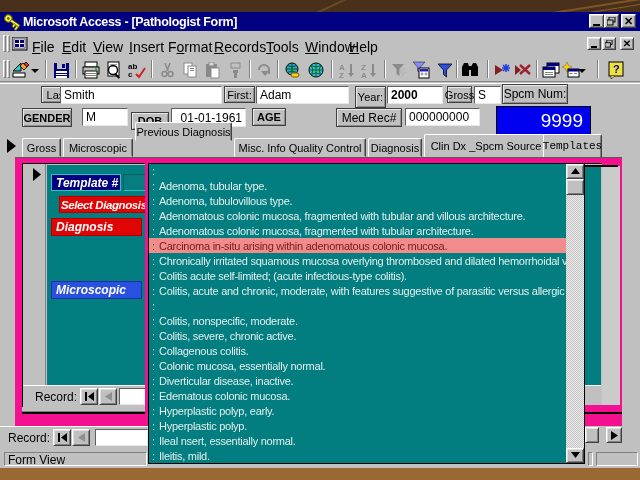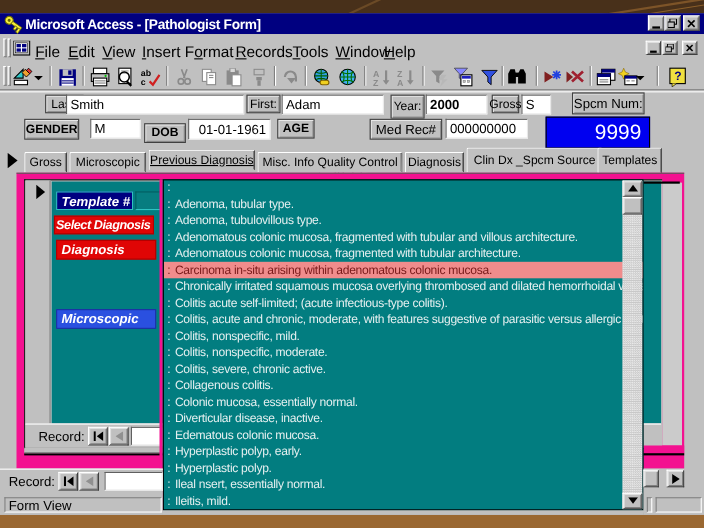--- a/index.html
+++ b/index.html
@@ -89,58 +89,58 @@
 
 <div class="abs" style="left:0;top:83px;width:640px;height:54px;background:#c0c0c0;border-top:1px solid #fff;"></div>
 <div class="abs lbl" style="left:25px;top:86px;width:35px;height:17px;margin-left:16px;">Last:</div>
 <div class="abs inp" style="left:60px;top:86px;width:162px;height:18px;">Smith</div>
 <div class="abs lbl" style="left:224px;top:86px;width:31px;height:17px;">First:</div>
 <div class="abs inp" style="left:256px;top:86px;width:93px;height:18px;">Adam</div>
 <div class="abs lbl" style="left:355px;top:86px;width:31px;height:22px;">Year:</div>
 <div class="abs inp" style="left:387px;top:86px;width:56px;height:18px;font-weight:bold;">2000</div>
 <div class="abs lbl" style="left:447px;top:86px;width:25px;height:17px;">Gross</div>
 <div class="abs inp" style="left:474px;top:86px;width:27px;height:18px;">S</div>
-<div class="abs lbl" style="left:520px;top:84px;width:66px;height:20px;font-size:12px;">Spcm Num:</div>
+<div class="abs lbl" style="left:502px;top:84px;width:66px;height:20px;font-size:12px;">Spcm Num:</div>
 
 <div class="abs lbl" style="left:22px;top:108px;width:50px;height:19px;font-weight:bold;">GENDER</div>
 <div class="abs inp" style="left:82px;top:108px;width:46px;height:18px;">M</div>
 <div class="abs lbl" style="left:131px;top:112px;width:38px;height:18px;font-weight:bold;">DOB</div>
 <div class="abs inp" style="left:171px;top:108px;width:75px;height:19px;justify-content:flex-end;">01-01-1961</div>
 <div class="abs lbl" style="left:252px;top:108px;width:34px;height:18px;font-weight:bold;">AGE</div>
 <div class="abs inp" style="left:290px;top:106px;width:44px;height:36px;justify-content:flex-end;margin-top:34px;">39.72</div>
 <div class="abs lbl" style="left:336px;top:108px;width:66px;height:19px;font-size:12px;">Med Rec#</div>
 <div class="abs inp" style="left:405px;top:108px;width:75px;height:18px;">000000000</div>
 <div class="abs" style="left:496px;top:106px;width:95px;height:29px;background:#0000f0;border:1px solid #000;color:#fff;font-size:19px;display:flex;align-items:center;justify-content:flex-end;padding-right:7px;">9999</div>
 
 <div class="abs" style="left:0;top:137px;width:640px;height:20px;background:#c0c0c0;"></div>
 <svg class="abs" style="left:6px;top:139px;" width="11" height="14" viewBox="0 0 11 14">
     <path d="M1 0 L10 7 L1 14 Z" fill="#000"></path>
   </svg>
 <div class="tab" style="left:22px;top:138px;width:39px;height:19px;">Gross</div>
 <div class="tab" style="left:63px;top:138px;width:70px;height:19px;">Microscopic</div>
-<div class="tab" style="left:135px;top:136px;width:97px;height:19px;text-decoration:underline;">Previous Diagnosis</div>
+<div class="tab" style="left:135px;top:122px;width:97px;height:19px;">Previous Diagnosis</div>
 <div class="tab" style="left:234px;top:138px;width:132px;height:19px;">Misc. Info  Quality Control</div>
 <div class="tab" style="left:368px;top:138px;width:54px;height:19px;">Diagnosis</div>
 <div class="tab" style="left:424px;top:134px;width:124px;height:23px;">Clin Dx _Spcm Source</div>
-<div class="tab" style="left:543px;top:134px;width:59px;height:24px;">Templates</div>
+<div class="tab" style="left:543px;top:134px;width:59px;height:24px;font-family:Liberation Mono, monospace;">Templates</div>
 
 <div class="abs" style="left:15px;top:157px;width:607px;height:269px;background:#f31190;border-top:1px solid #5a5a5a;"></div>
 
 <div class="abs" style="left:602px;top:166px;width:18px;height:239px;background:#cbcbcb;"></div>
 
 <div class="abs" style="left:22px;top:163px;width:580px;height:245px;background:#c0c0c0;border:1px solid #000;border-right:none;"></div>
 <div class="abs" style="left:23px;top:164px;width:23px;height:221px;background:#c0c0c0;border-right:1px solid #808080;"></div>
 <svg class="abs" style="left:32px;top:168px;" width="10" height="13" viewBox="0 0 10 13">
     <path d="M1 0 L9 6.5 L1 13 Z" fill="#000"></path>
   </svg>
 <div class="abs" style="left:47px;top:165px;width:554px;height:220px;background:#027d80;"></div>
 
 <div class="abs" style="left:51px;top:174px;width:70px;height:17px;background:#000080;border:1px solid #30c0c0;color:#fff;font-weight:bold;font-style:italic;font-size:12px;display:flex;align-items:center;padding-left:4px;">Template #</div>
 <div class="abs" style="left:123px;top:174px;width:24px;height:17px;background:#077d80;border:1px solid;border-color:#025e60 #2fc3c3 #2fc3c3 #025e60;"></div>
-<div class="abs" style="left:49px;top:196px;width:91px;height:17px;background:#e00505;border:1px solid #b00000;color:#fff;font-weight:bold;font-style:italic;font-size:11.5px;display:flex;align-items:center;padding-left:1px;white-space:nowrap;letter-spacing:-0.4px;overflow:hidden;">Select Diagnosis</div>
+<div class="abs" style="left:59px;top:196px;width:91px;height:17px;background:#e00505;border:1px solid #b00000;color:#fff;font-weight:bold;font-style:italic;font-size:11.5px;display:flex;align-items:center;padding-left:1px;white-space:nowrap;letter-spacing:-0.4px;overflow:hidden;">Select Diagnosis</div>
 <div class="abs" style="left:51px;top:218px;width:91px;height:18px;background:#e00505;border:1px solid #b00000;color:#fff;font-weight:bold;font-style:italic;font-size:12px;display:flex;align-items:center;padding-left:4px;">Diagnosis</div>
 <div class="abs" style="left:51px;top:281px;width:91px;height:18px;background:#2a50e0;border:1px solid #1a30a0;color:#fff;font-weight:bold;font-style:italic;font-size:12px;display:flex;align-items:center;padding-left:4px;">Microscopic</div>
 
 <div class="abs" style="left:23px;top:385px;width:578px;height:22px;background:#c0c0c0;border-top:1px solid #fff;"></div>
 <div class="abs" style="left:35px;top:390px;font-size:12px;">Record:</div>
 <div class="navbtn" style="left:80px;top:388px;width:18px;height:17px;">
  <svg width="9" height="9" viewBox="0 0 9 9">
       <rect x="0" y="0" width="2" height="9" fill="#000"></rect>
       <path d="M9 0 L3 4.5 L9 9 Z" fill="#000"></path>
     </svg>
@@ -192,21 +192,20 @@
     <div class="row" style="top: 104px; font-size: 11px;">
       <span class="c">:</span>
       <span>Colitis acute self-limited; (acute infectious-type colitis).</span>
     </div>
     <div class="row" style="top: 119px; font-size: 11px;">
       <span class="c">:</span>
       <span>Colitis, acute and chronic, moderate, with features suggestive of parasitic versus allergic colitis.</span>
     </div>
     <div class="row" style="top: 134px; font-size: 11px;">
       <span class="c">:</span>
-      <span>Colitis, nonspecific, mild.</span>
     </div>
     <div class="row" style="top: 149px; font-size: 11px;">
       <span class="c">:</span>
       <span>Colitis, nonspecific, moderate.</span>
     </div>
     <div class="row" style="top: 164px; font-size: 11px;">
       <span class="c">:</span>
       <span>Colitis, severe, chronic active.</span>
     </div>
     <div class="row" style="top: 179px; font-size: 11px;">

